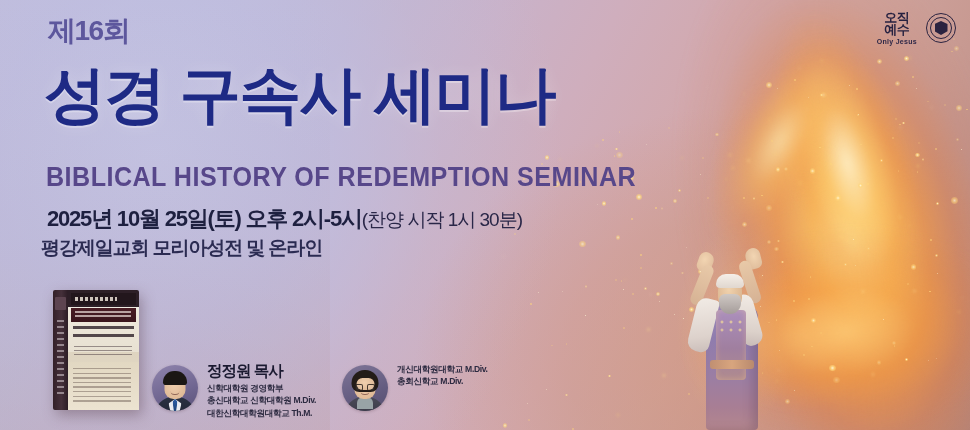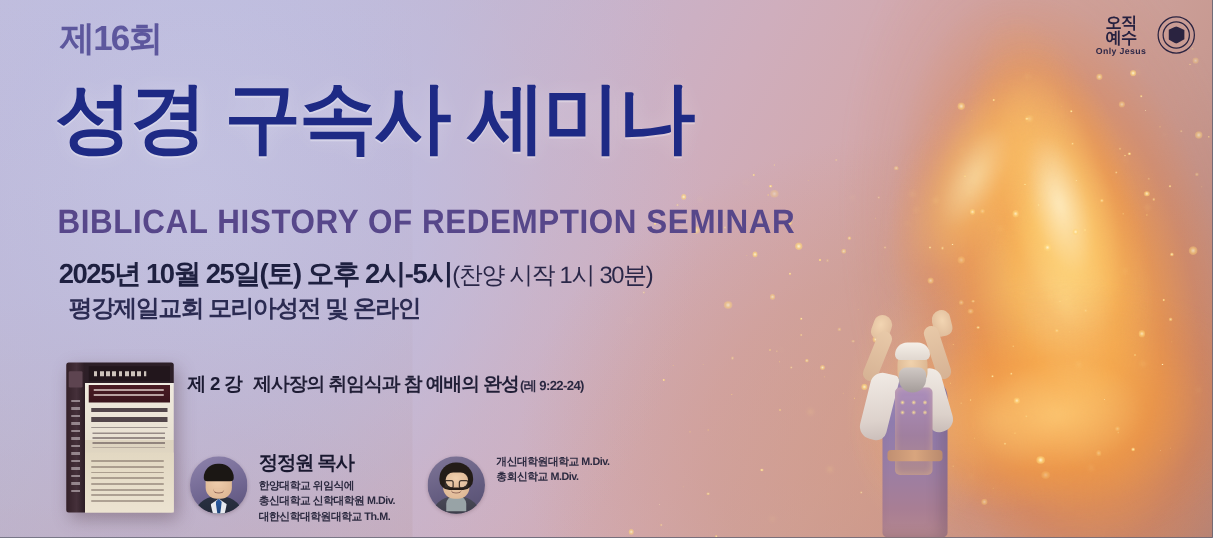--- a/index.html
+++ b/index.html
@@ -404,21 +404,21 @@
     white-space: nowrap;
   }
   .date-line .paren {
     font-weight: 500;
     font-size: 19px;
     color: #2a2748;
     letter-spacing: -1px;
   }
   .venue-line {
     position: absolute;
-    left: 55px;
+    left: 41px;
     top: 238px;
     font-size: 19px;
     font-weight: 700;
     letter-spacing: -1.1px;
     line-height: 1;
     color: #2b2b52;
     white-space: nowrap;
   }
 
   
@@ -993,42 +993,37 @@
     <div class="book-face">
       <div class="bf-topbar"></div>
       <div class="bf-redband"></div>
       <div class="bf-title"></div>
       <div class="bf-sub"></div>
       <div class="bf-lower"></div>
     </div>
   </div>
 
   <div class="lectures">
-    <div class="lecture-row">
-      <span class="lec-no">제 2 강</span>
-      <span class="lec-title">제사장의 취임식과 참 예배의 완성</span>
-      <span class="lec-ref">(레 9:22-24)</span>
-    </div>
   </div>
 
   <div class="speakers">
 
     <div class="speaker">
       <div class="avatar">
         <div class="av-bg-male"></div>
         <div class="av-body m"></div>
         <div class="av-shirt"></div>
         <div class="av-tie"></div>
         <div class="av-head"></div>
         <div class="av-hair-m"></div>
         <div class="av-smile"></div>
       </div>
       <div class="sp-text">
         <div class="sp-name">정정원 목사</div>
-        <div class="sp-cred">한양대학교 위임식에</div>
+        <div class="sp-cred">신학대학원 경영학부</div>
         <div class="sp-cred">총신대학교 신학대학원 M.Div.</div>
         <div class="sp-cred">대한신학대학원대학교 Th.M.</div>
       </div>
     </div>
 
     <div class="speaker">
       <div class="avatar">
         <div class="av-bg-female"></div>
         <div class="av-body f"></div>
         <div class="av-neck-f"></div>

